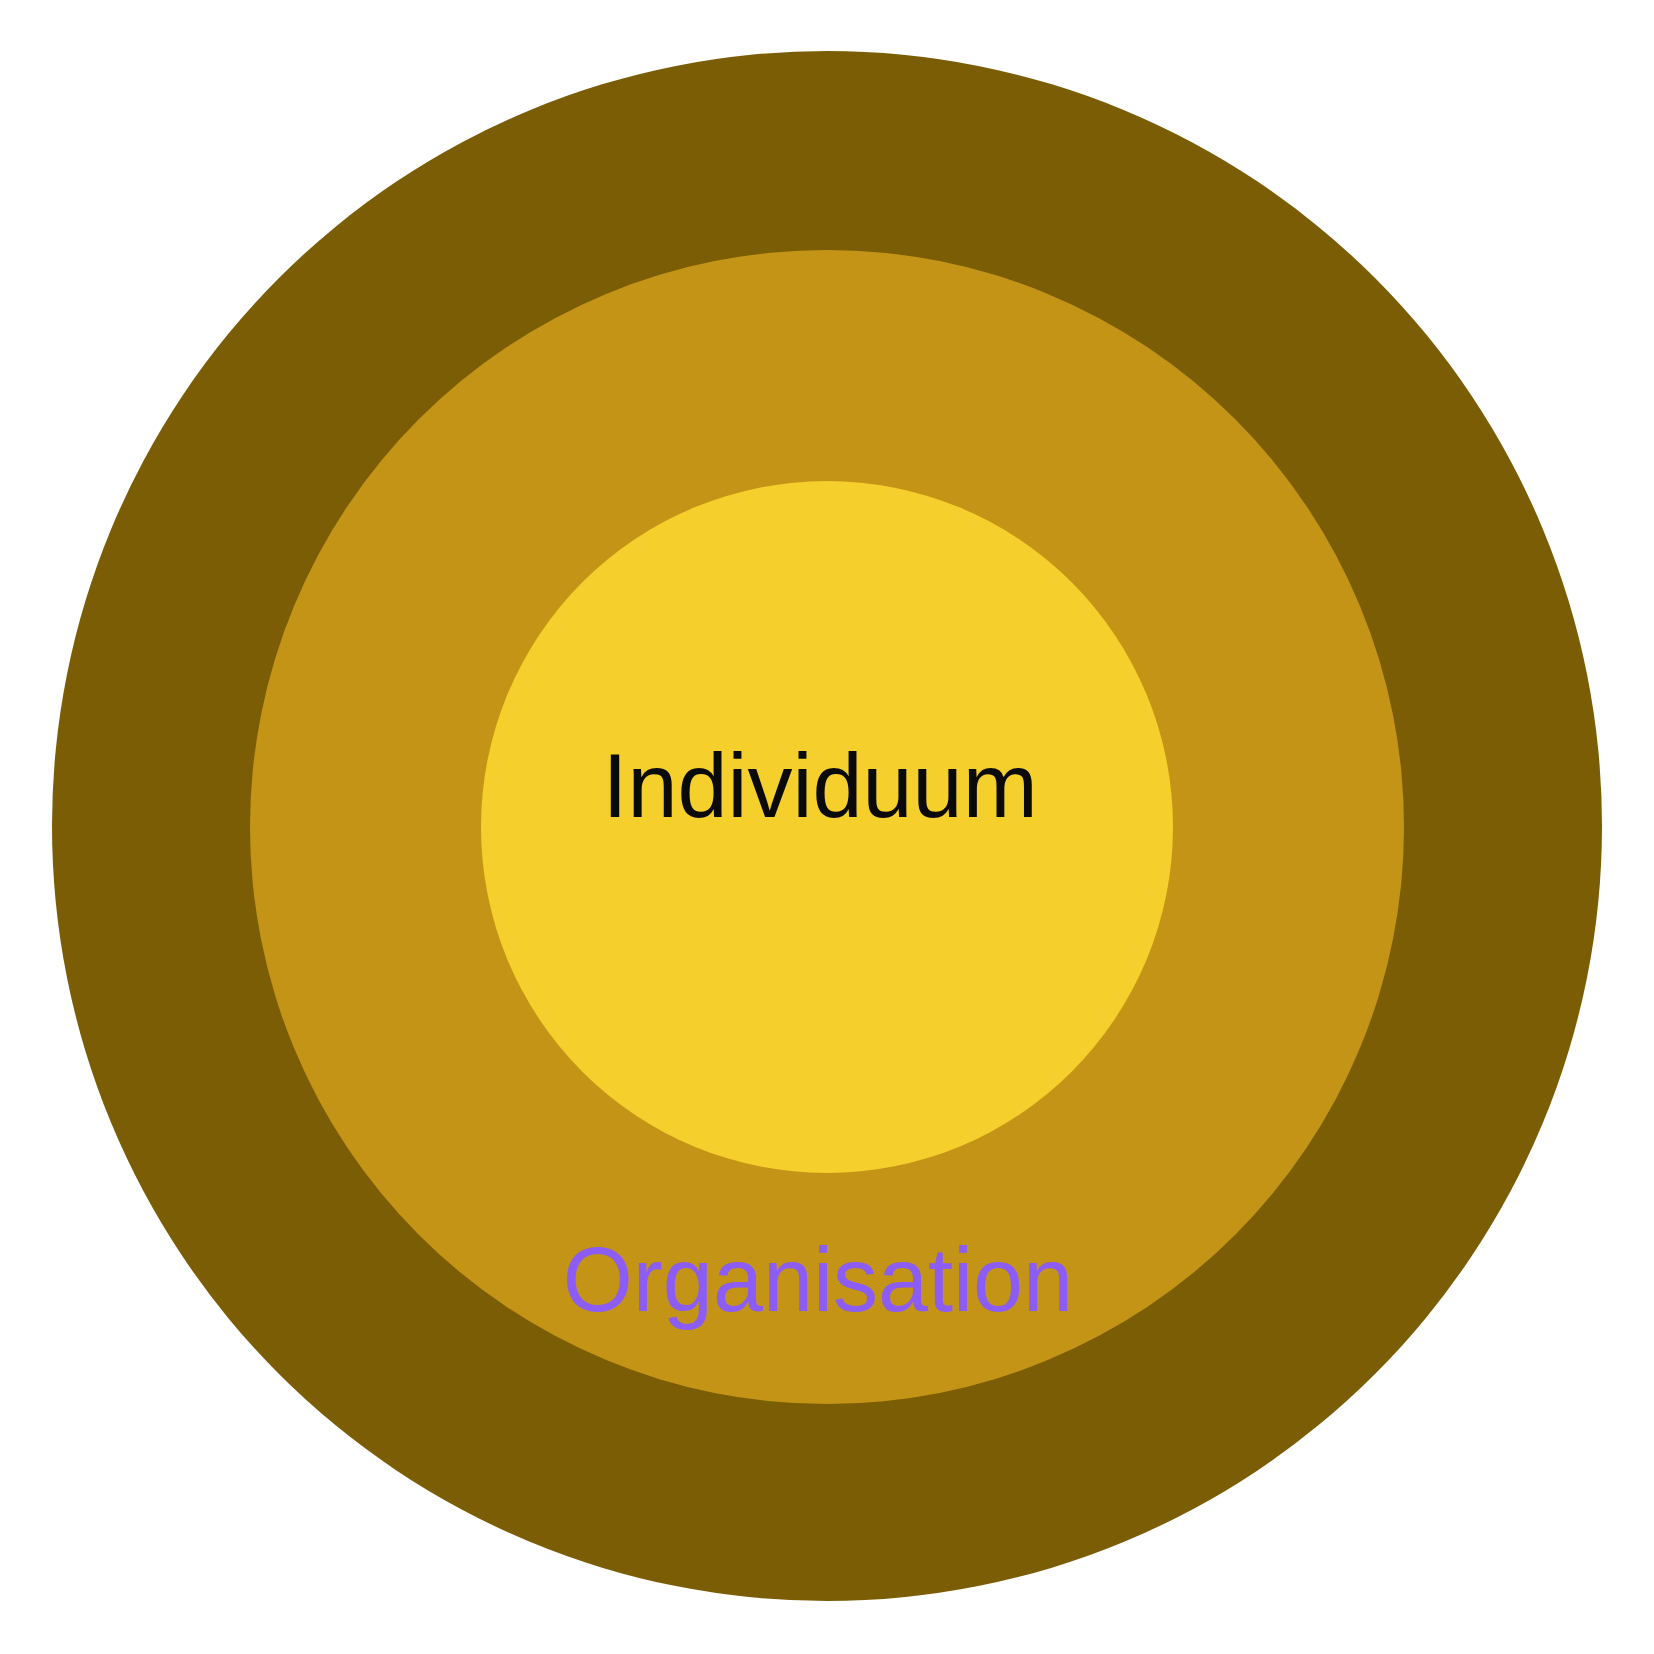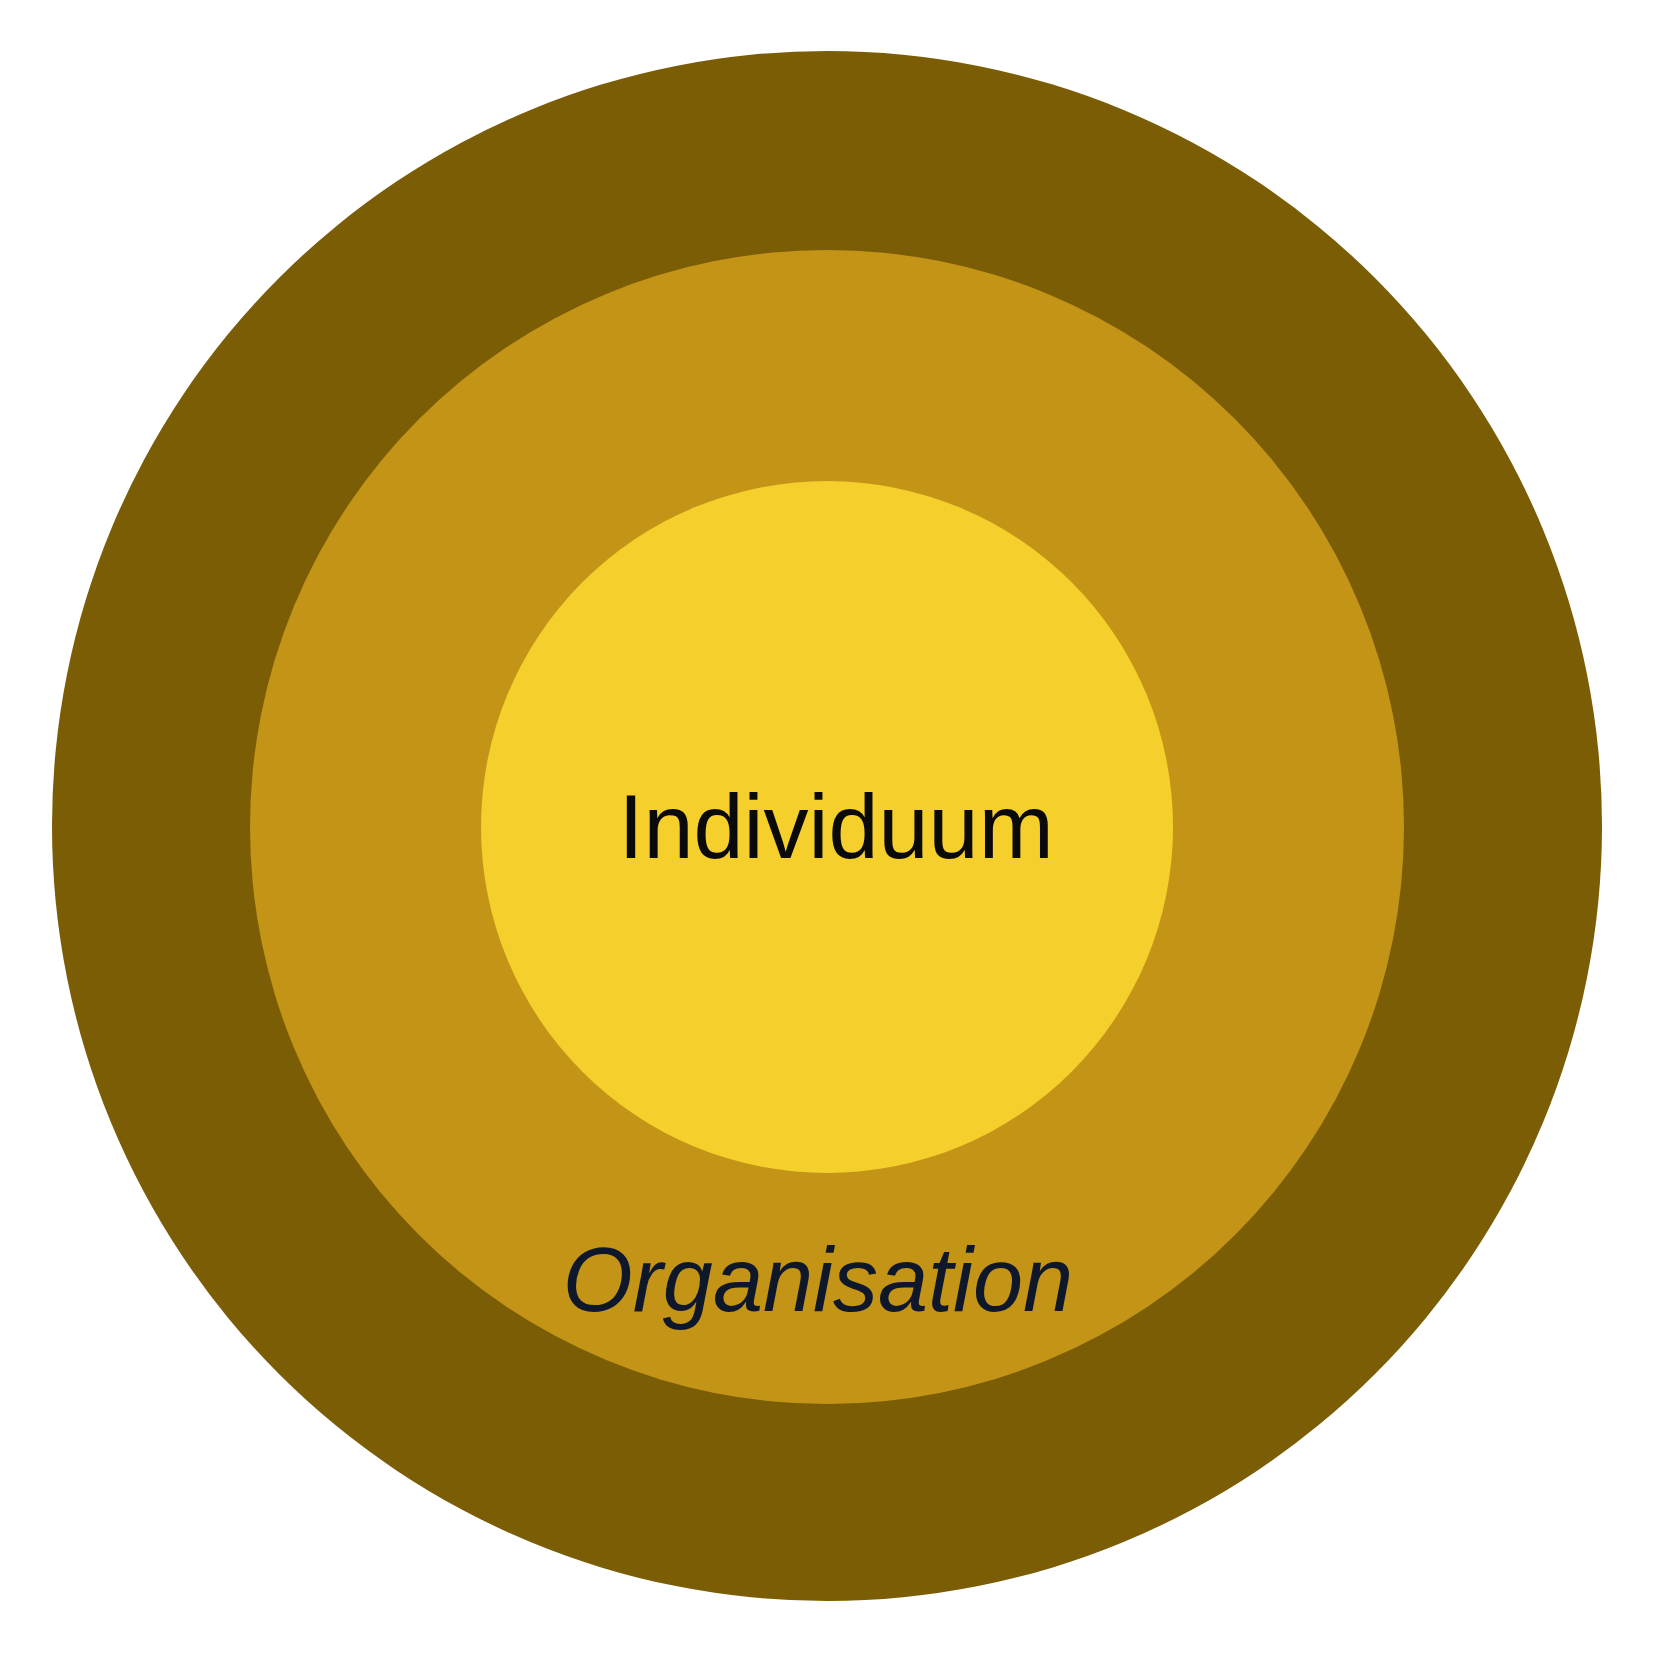--- a/index.html
+++ b/index.html
@@ -41,22 +41,21 @@
     position: absolute;
     transform: translate(-50%, -50%);
     font-size: 90px;
     font-weight: 400;
     line-height: 1;
     white-space: nowrap;
     letter-spacing: 0px;
   }
   .ring-label.individuum {
     left: 820px;
-    top: 827px;
-    margin-left: 16px;
+    top: 786px;
   }
   .ring-label.organisation {
     left: 818px;
     top: 1280px;
   }
   .ring-label.gesellschaft {
     left: 806px;
     top: 1486px;
   }
 </style>
@@ -66,16 +65,16 @@
 <div id="canvas">
 
   <div class="circle outer" style="background-color: rgb(123, 93, 6);"></div>
 
   <div class="circle middle" style="background-color: rgb(196, 148, 23);"></div>
 
   <div class="circle inner" style="background-color: rgb(245, 207, 43);"></div>
 
   <div class="ring-label individuum" style="color: rgb(10, 10, 10);">Individuum</div>
 
-  <div class="ring-label organisation" style="color: #0f172a; font-style: italic;">Organisation</div>
+  <div class="ring-label organisation" style="color: #8b5cf6;">Organisation</div>
 
 
 </div>
 
 </body></html>

